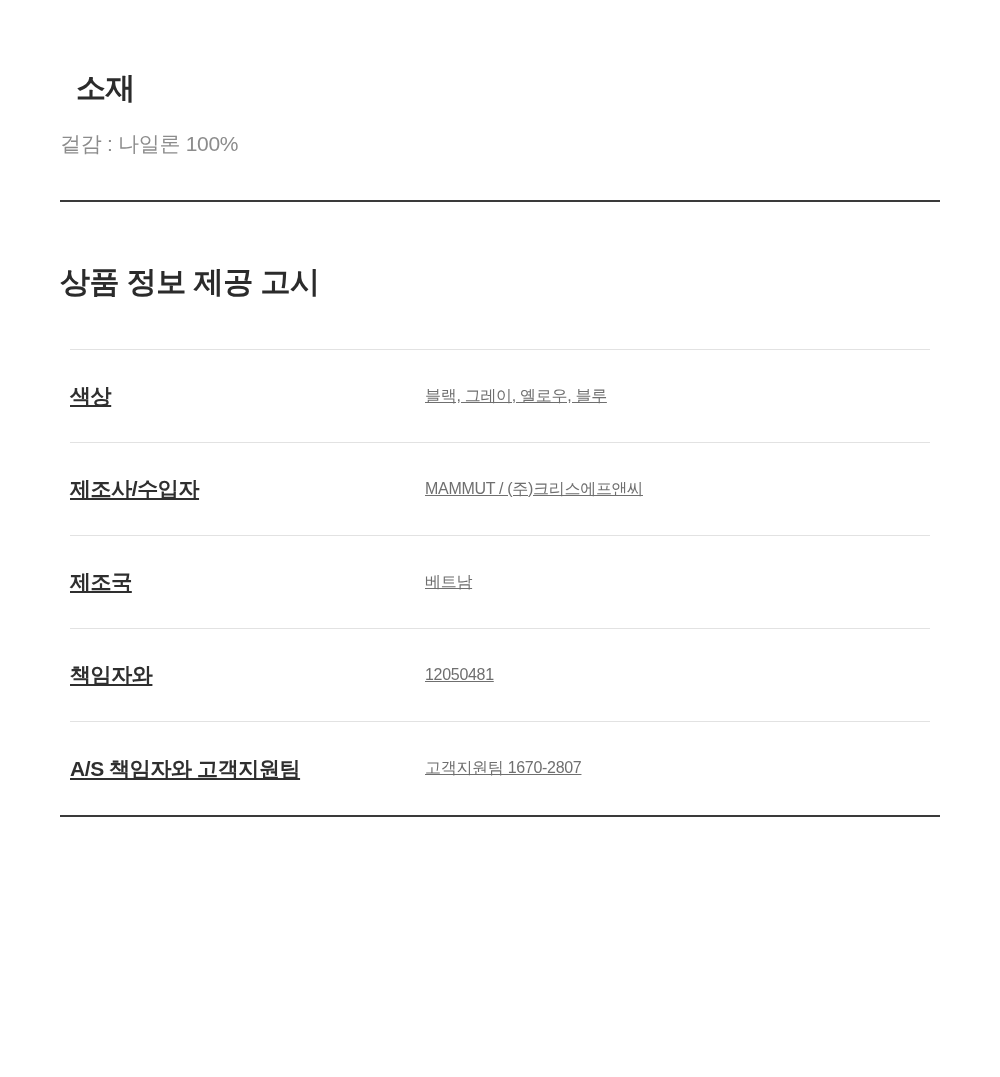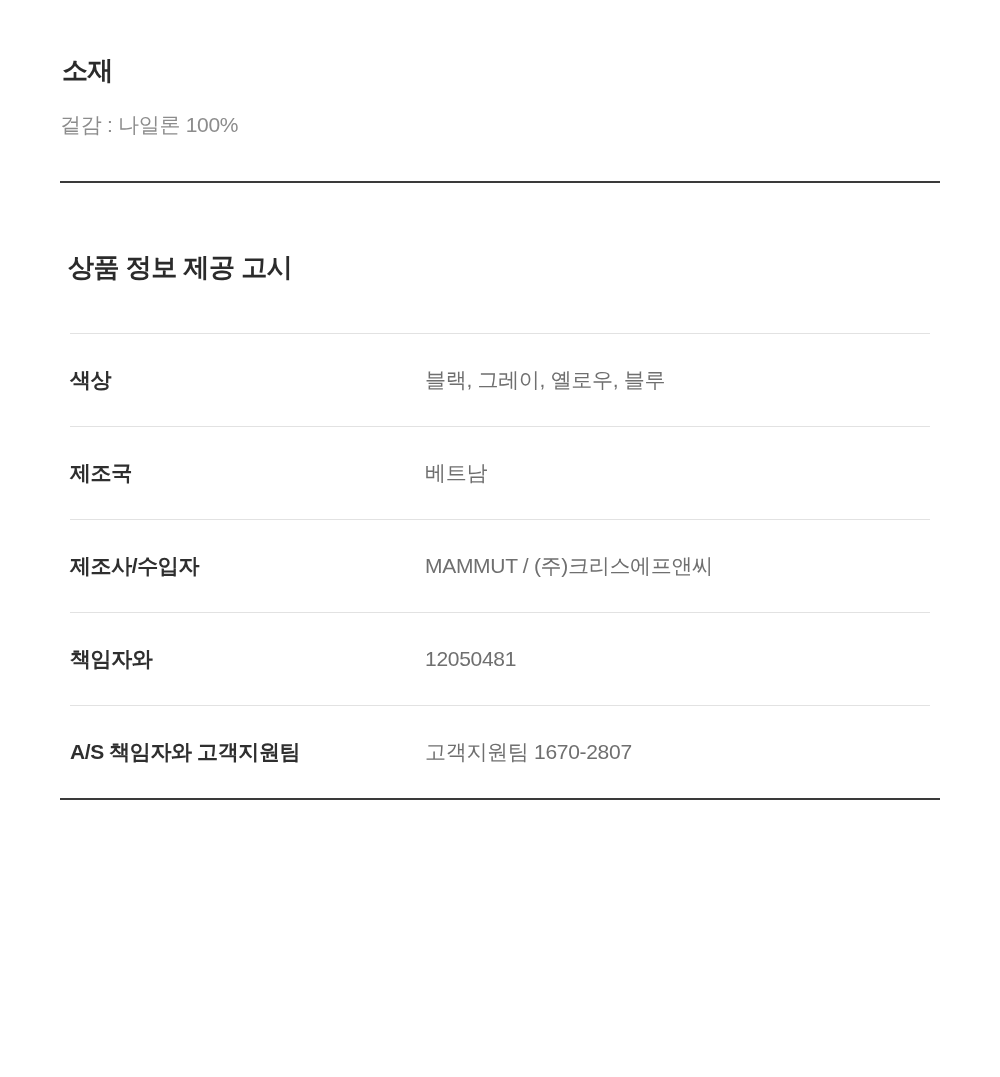--- a/index.html
+++ b/index.html
@@ -19,25 +19,25 @@
     height: 1077px;
     position: relative;
     box-sizing: border-box;
   }
 
   
   .material-section {
     padding: 52px 60px 0 60px;
   }
   .section-title {
-    font-size: 26px;
+    font-size: 30px;
     font-weight: bold;
     color: #2b2b2b;
     letter-spacing: -0.5px;
-    margin: 2px;
+    margin: 16px;
     line-height: 1.3;
   }
   .material-text {
     font-size: 21px;
     color: #8c8c8c;
     letter-spacing: -0.3px;
     margin: 22px 0 0 0;
     line-height: 1.4;
   }
   .heavy-rule {
@@ -45,56 +45,57 @@
     border: 0;
     border-top: 2px solid #3a3a3a;
     height: 0;
   }
 
   
   .notice-section {
     padding: 60px 60px 0 60px;
   }
   .notice-title {
-    font-size: 26px;
+    font-size: 30px;
     font-weight: bold;
     color: #2b2b2b;
     letter-spacing: -0.5px;
-    margin: 8px;
+    margin: 0;
     line-height: 1.3;
   }
 
   .info-table {
     margin: 48px 10px 0 10px;
     border-collapse: collapse;
     width: calc(100% - 20px);
     table-layout: fixed;
   }
   .info-table tr {
     height: 93px;
   }
   .info-table td {
     border-top: 1px solid #e2e2e2;
     vertical-align: middle;
     padding: 0;
+    text-decoration: underline;
   }
   .info-table tr:first-child td {
     border-top: 1px solid #e2e2e2;
   }
   .cell-label {
     width: 355px;
     padding-left: 38px;
     font-size: 21px;
     font-weight: bold;
     color: #2f2f2f;
     letter-spacing: -0.4px;
     white-space: nowrap;
   }
   .cell-value {
-    font-size: 21px;
+    font-size: 16px;
     color: #6f6f6f;
     letter-spacing: -0.3px;
     white-space: nowrap;
   }
   .bottom-rule {
     margin: 0 60px 0 60px;
     border: 0;
     border-top: 2px solid #3a3a3a;
     height: 0;
   }
@@ -114,26 +115,26 @@
   <section class="notice-section">
     <h2 class="notice-title">상품 정보 제공 고시</h2>
 
     <table class="info-table">
       <tbody>
         <tr>
           <td class="cell-label">색상</td>
           <td class="cell-value">블랙, 그레이, 옐로우, 블루</td>
         </tr>
         <tr>
+          <td class="cell-label">제조사/수입자</td>
+          <td class="cell-value">MAMMUT / (주)크리스에프앤씨</td>
+        </tr>
+        <tr>
           <td class="cell-label">제조국</td>
           <td class="cell-value">베트남</td>
-        </tr>
-        <tr>
-          <td class="cell-label">제조사/수입자</td>
-          <td class="cell-value">MAMMUT / (주)크리스에프앤씨</td>
         </tr>
         <tr>
           <td class="cell-label">책임자와</td>
           <td class="cell-value">12050481</td>
         </tr>
         <tr>
           <td class="cell-label">A/S 책임자와 고객지원팀</td>
           <td class="cell-value">고객지원팀 1670-2807</td>
         </tr>
       </tbody>

